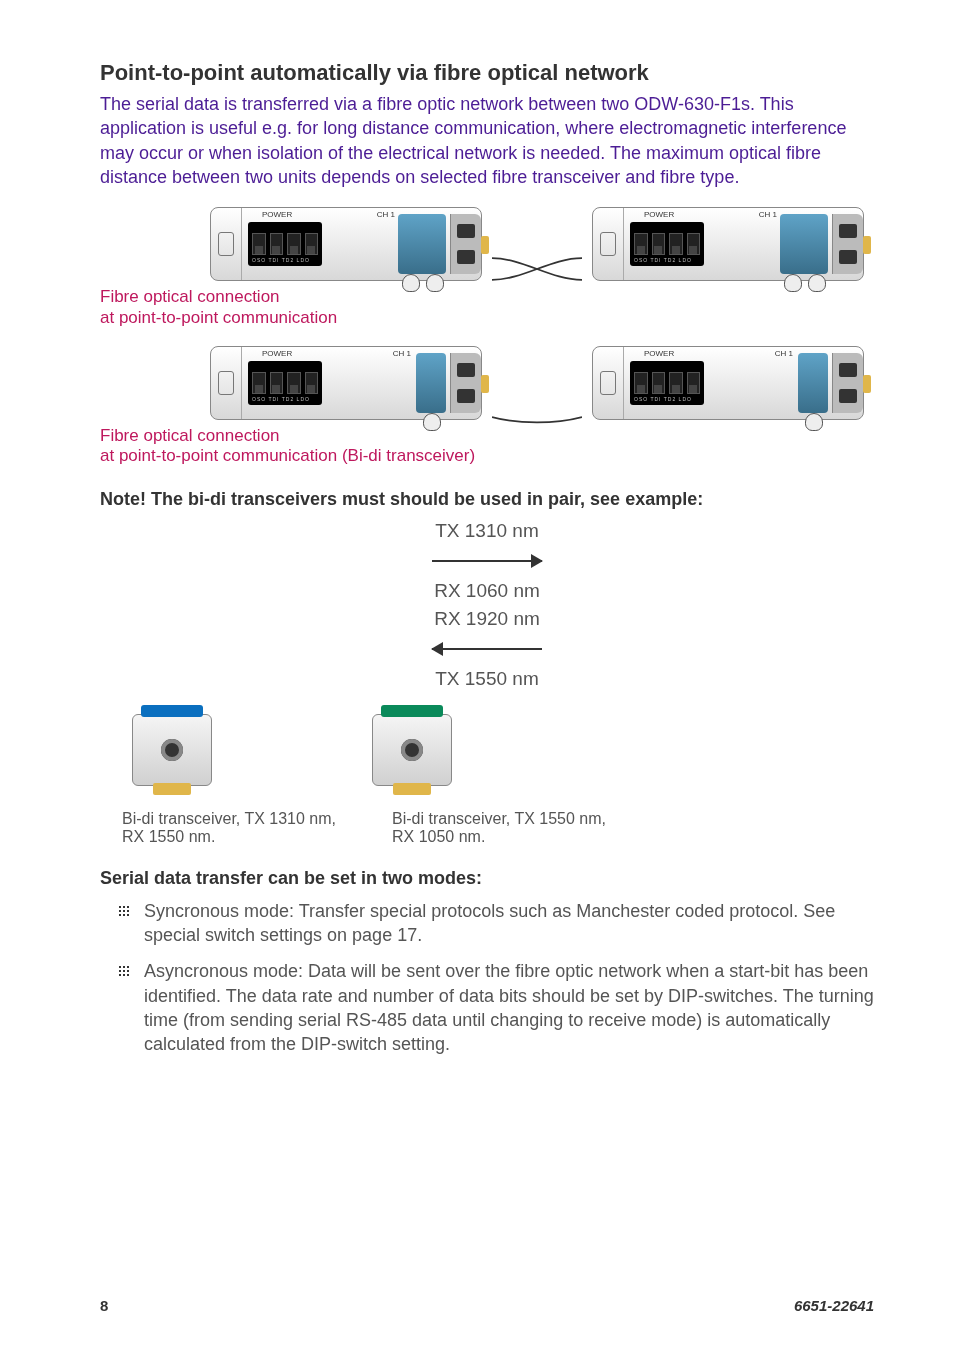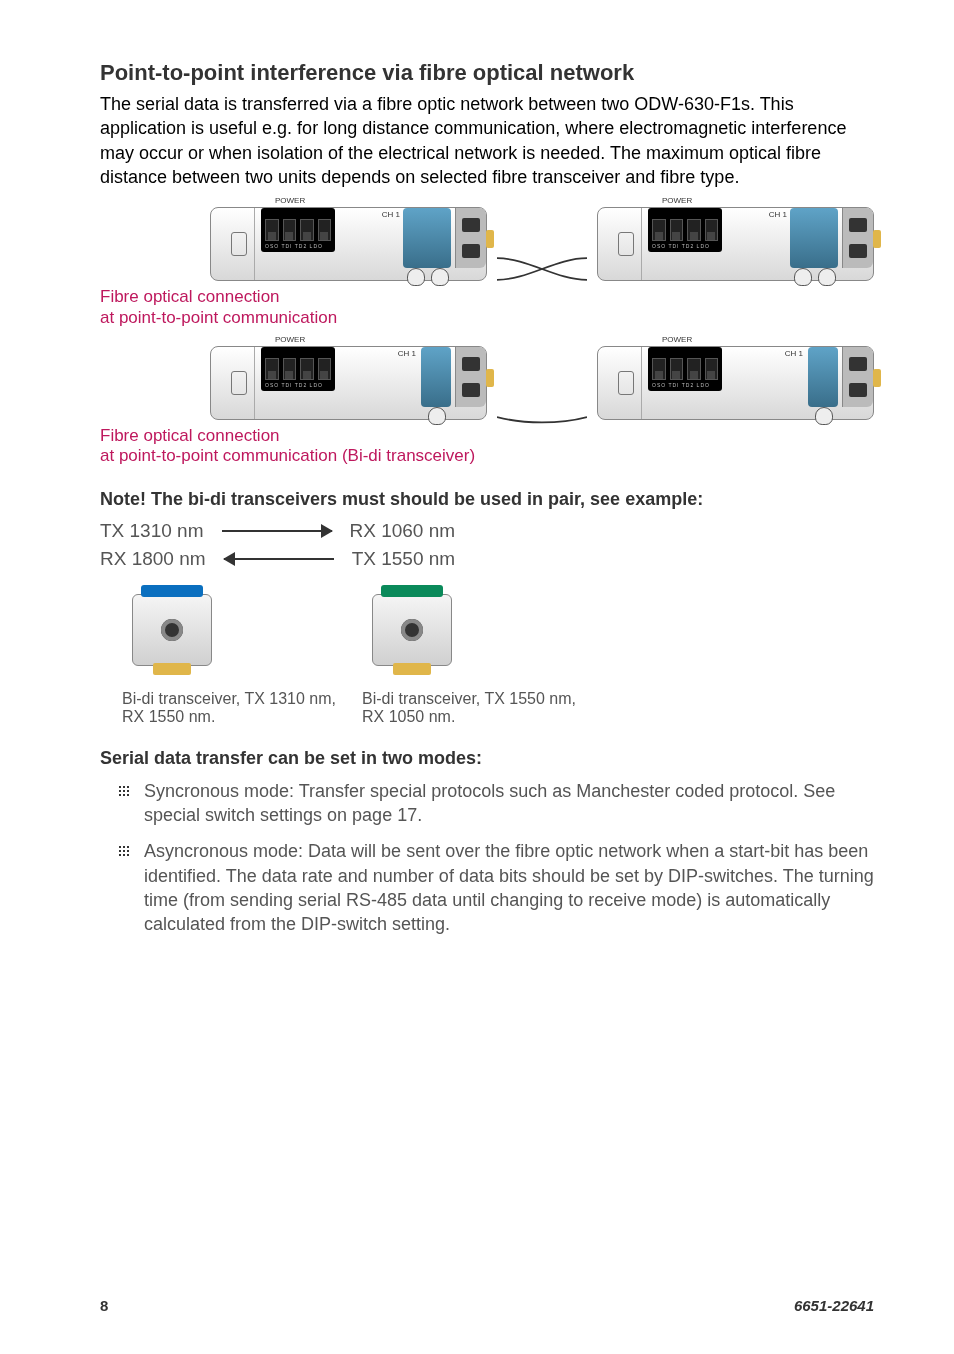--- a/index.html
+++ b/index.html
@@ -19,21 +19,21 @@
   h2.section-title {
     font-size: 22px;
     font-weight: bold;
     color: #333;
     margin: 0 0 6px 0;
   }
   p.body {
     font-size: 18px;
     line-height: 1.35;
     margin: 0 0 10px 0;
-    color: #000000;
+    color: #4c1d95;
   }
   .caption {
     font-size: 17px;
     color: #be185d;
     margin: 6px 0 14px 0;
     line-height: 1.2;
   }
   .diagram-row {
     display: flex;
     align-items: center;
@@ -42,22 +42,21 @@
     padding-left: 110px;
   }
   .device {
     width: 270px;
     height: 72px;
     border: 1.5px solid #888;
     border-radius: 8px;
     background: linear-gradient(#fff, #d8d8d8);
     position: relative;
     display: flex;
-    align-items: flex-start;
-    padding-left: 13px;
+    align-items: center;
   }
   .dev-left {
     width: 30px;
     height: 100%;
     border-right: 1px solid #aaa;
     display:flex; align-items:center; justify-content:center;
   }
   .lock-dot {
     width: 14px; height: 22px; border:1.5px solid #777; border-radius:3px;
   }
@@ -127,21 +126,21 @@
 
   .subhead {
     font-size: 18px;
     font-weight: bold;
     margin: 22px 0 10px 0;
     color:#333;
   }
 
   .pair-row {
     display:flex; align-items:center; gap: 18px;
-    font-size: 19px; color:#555; margin: 6px 0;
+    font-size: 19px; color:#555; margin: 6px 0; flex-direction: column;
   }
   .arrow-line {
     width: 110px; height: 2px; background:#333; position:relative;
   }
   .arrow-line.right::after {
     content:""; position:absolute; right:-1px; top:-6px;
     border-left:12px solid #333; border-top:7px solid transparent; border-bottom:7px solid transparent;
   }
   .arrow-line.left::before {
     content:""; position:absolute; left:-1px; top:-6px;
@@ -171,21 +170,21 @@
     width:22px; height:22px; background:#333; border-radius:50%;
     box-shadow: inset 0 0 0 4px #888;
   }
   .trans-foot {
     position:absolute; bottom:-10px; left:20px; width:38px; height:12px;
     background:#e0b64a; border-radius:2px;
   }
   .trans-cap {
     font-size: 16px; color:#555; margin-top:18px; width:240px;
   }
-  .trans-caps { display:flex; margin-left:22px;}
+  .trans-caps { display:flex; gap:30px; margin-left:22px;}
 
   ul.modes {
     list-style:none; padding:0; margin: 8px 0 0 18px;
     font-size:18px; color:#555;
   }
   ul.modes li {
     position:relative; padding-left: 26px; margin-bottom: 12px; line-height:1.35;
   }
   ul.modes li::before {
     content:""; position:absolute; left:0; top:6px;
@@ -200,21 +199,21 @@
     font-size:15px;
   }
   .footer .pg { font-weight:bold; color:#333;}
   .footer .doc { font-style:italic; font-weight:bold; color:#333;}
 </style>
 </head>
 <body>
 
 <div class="page">
 
-  <h2 class="section-title">Point-to-point interference via fibre optical network</h2>
+  <h2 class="section-title">Point-to-point automatically via fibre optical network</h2>
 
   <p class="body">The serial data is transferred via a fibre optic network between two ODW-630-F1s. This application is useful e.g. for long distance communication, where electromagnetic interference may occur or when isolation of the electrical network is needed. The maximum optical fibre distance between two units depends on selected fibre transceiver and fibre type.</p>
 
   <div class="diagram-row">
 
     <div class="device">
       <div class="dev-left">
           <div class="lock-dot"></div>
         </div>
       <div class="lcd">
@@ -346,21 +345,21 @@
   </div>
 
   <div class="subhead">Note! The bi-di transceivers must should be used in pair, see example:</div>
 
   <div class="pair-row">
     <span>TX 1310 nm</span>
     <div class="arrow-line right"></div>
     <span>RX 1060 nm</span>
   </div>
   <div class="pair-row">
-    <span>RX 1800 nm</span>
+    <span>RX 1920 nm</span>
     <div class="arrow-line left"></div>
     <span>TX 1550 nm</span>
   </div>
 
   <div class="trans-imgs">
     <div class="trans-unit">
       <div class="trans-body">
         <div class="trans-top blue"></div>
         <div class="trans-hole"></div>
         <div class="trans-foot"></div>

